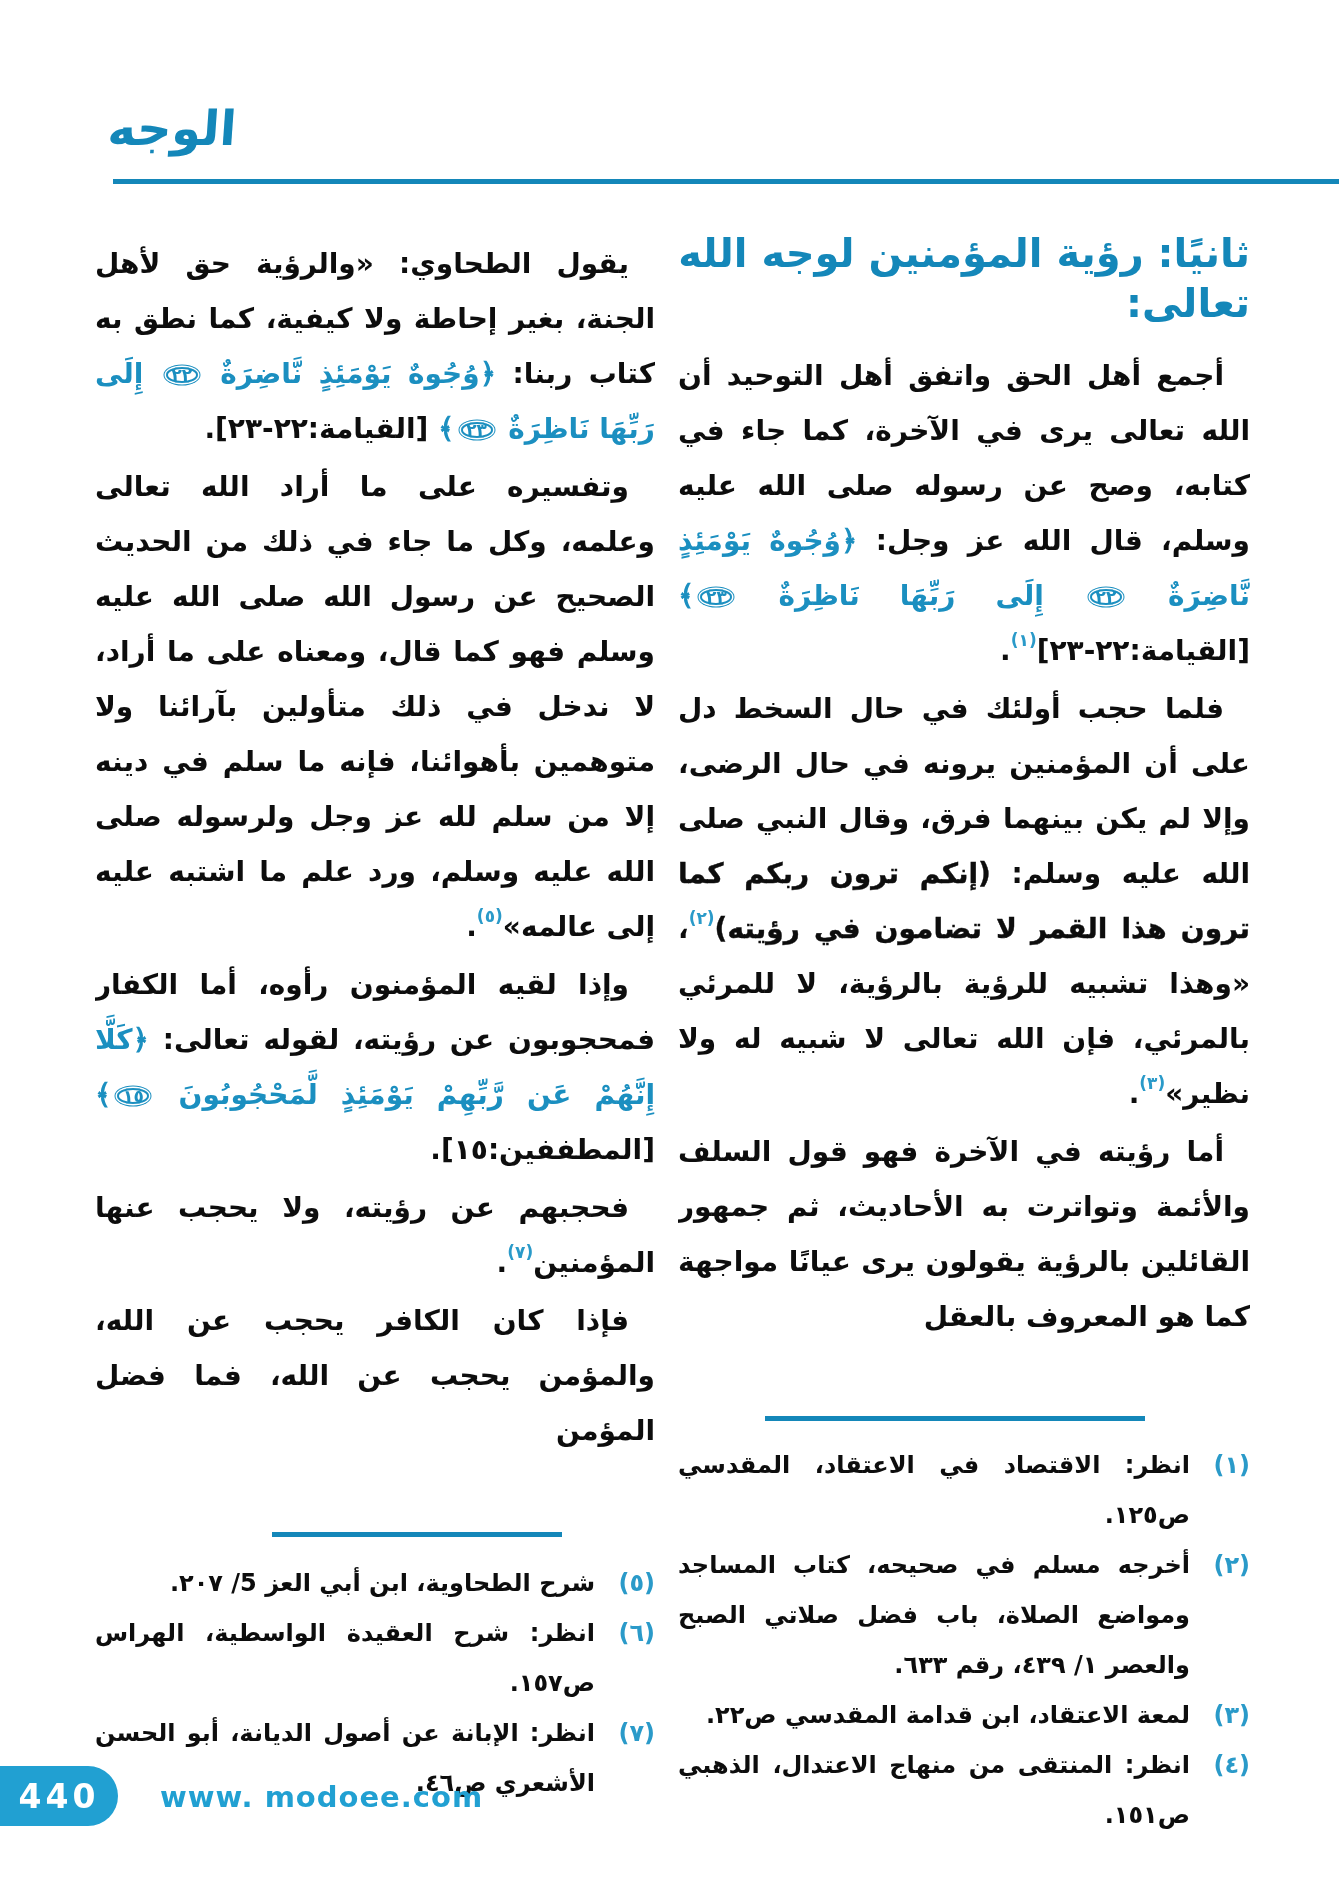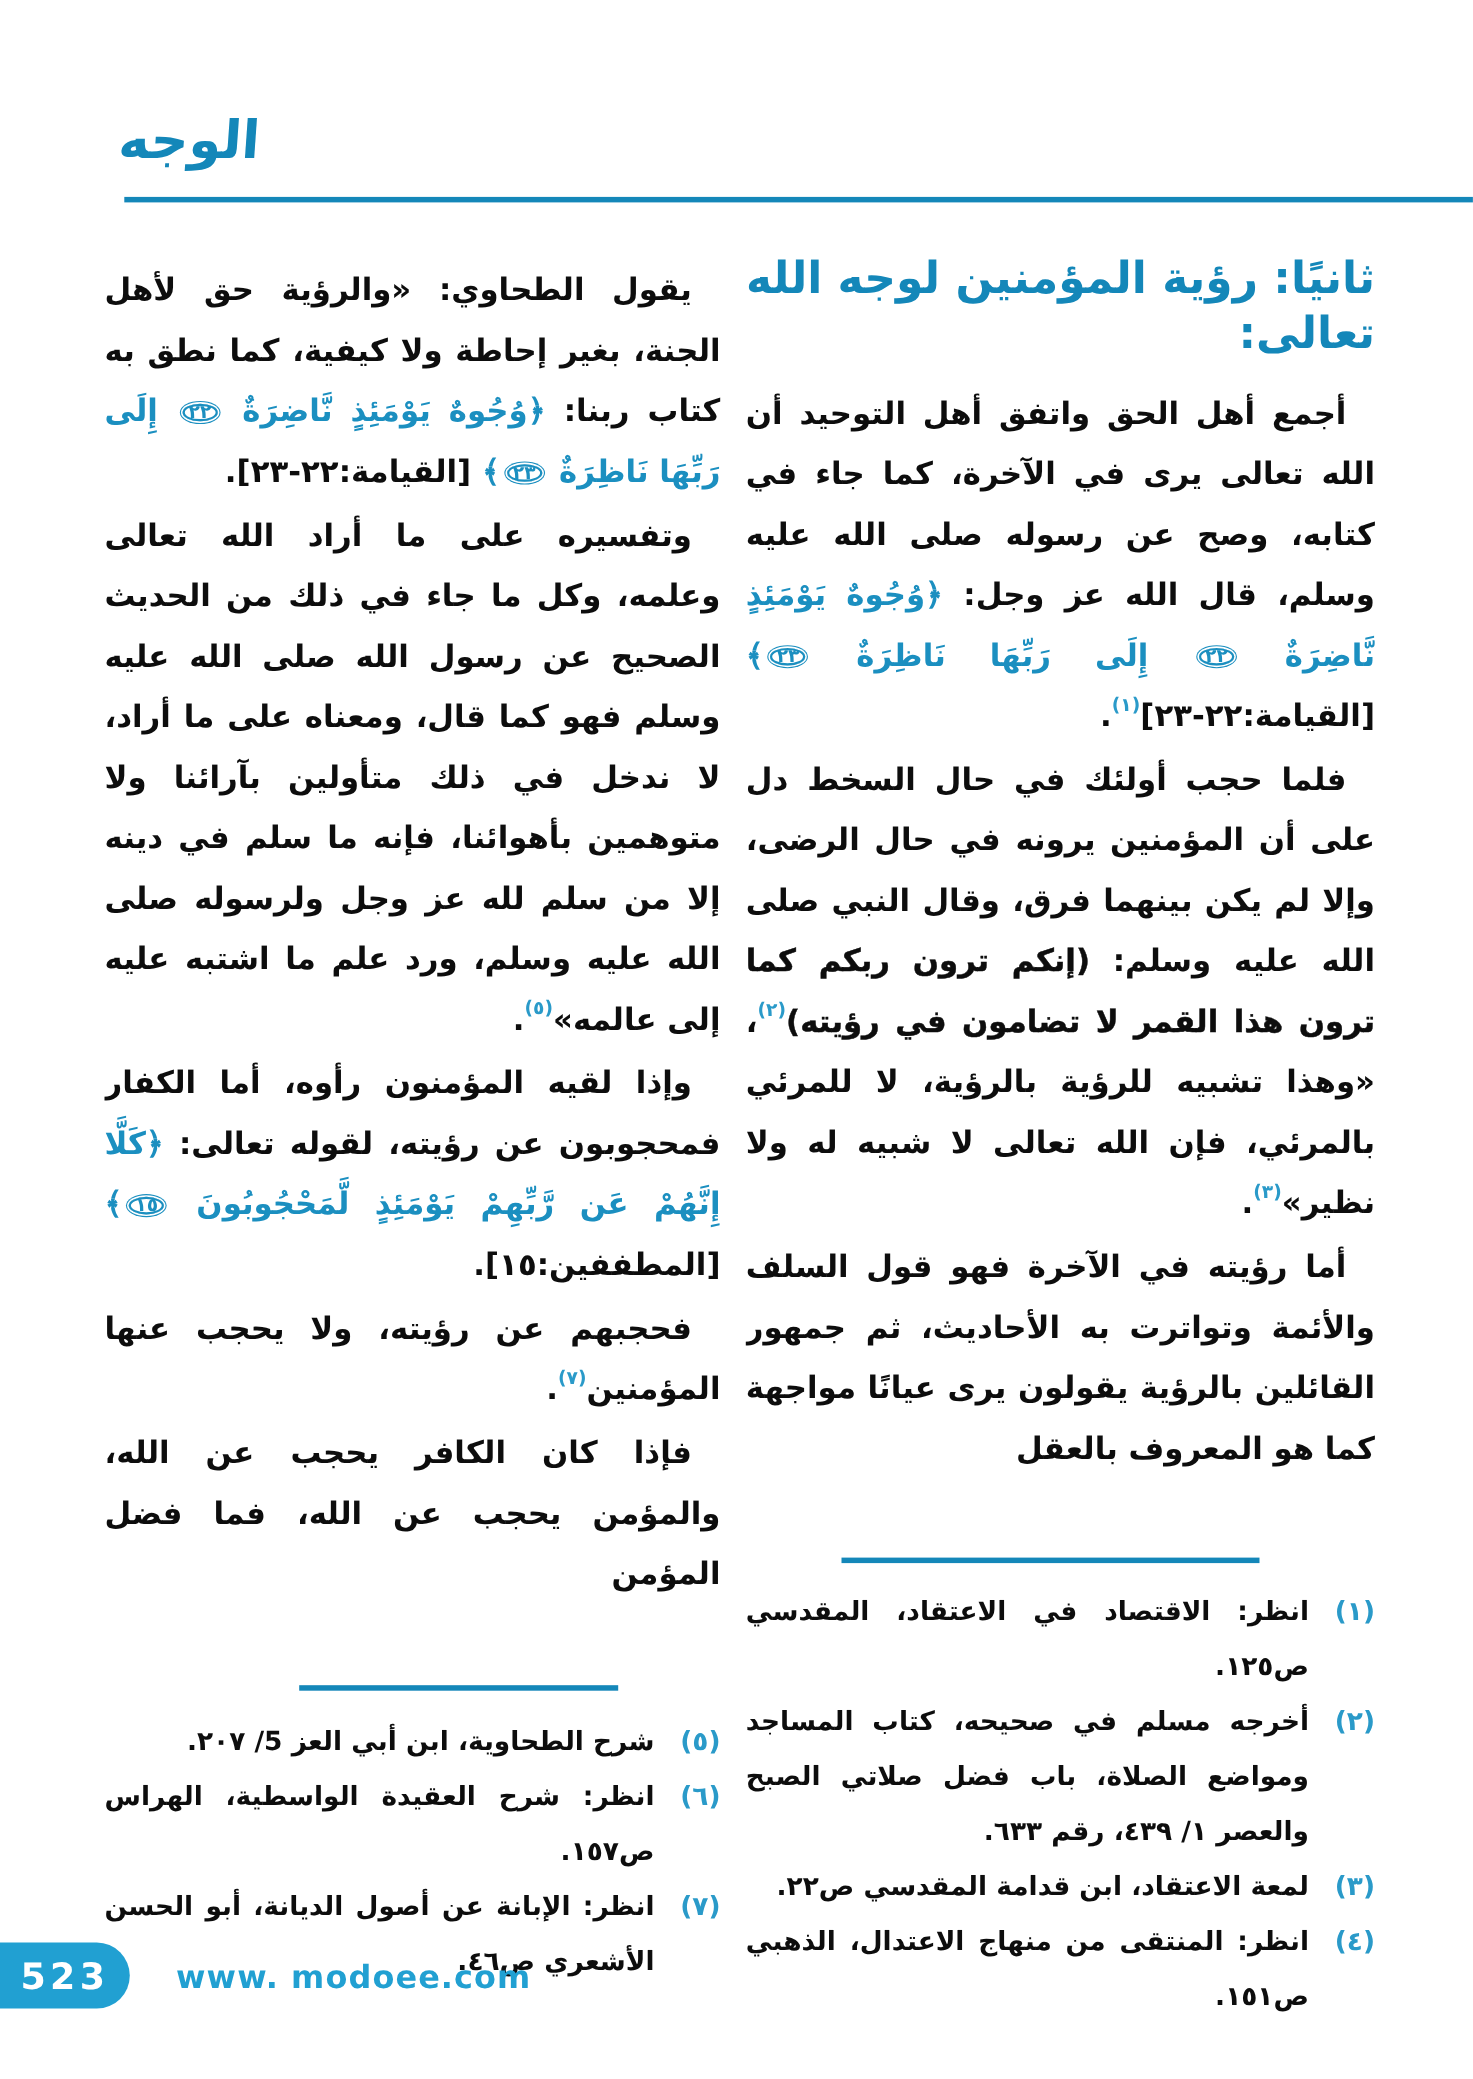--- a/index.html
+++ b/index.html
@@ -124,15 +124,15 @@
       <span class="fn-num">(٦)</span>
       <span class="fn-text">انظر: شرح العقيدة الواسطية، الهراس ص١٥٧.</span>
     </div>
     <div class="fn-item">
       <span class="fn-num">(٧)</span>
       <span class="fn-text">انظر: الإبانة عن أصول الديانة، أبو الحسن الأشعري ص٤٦.</span>
     </div>
   </div>
 
 <div class="page-badge">
-  <span>523</span>
+  <span>440</span>
 </div>
 <div class="website">www. modoee.com</div>
 
 </body></html>

